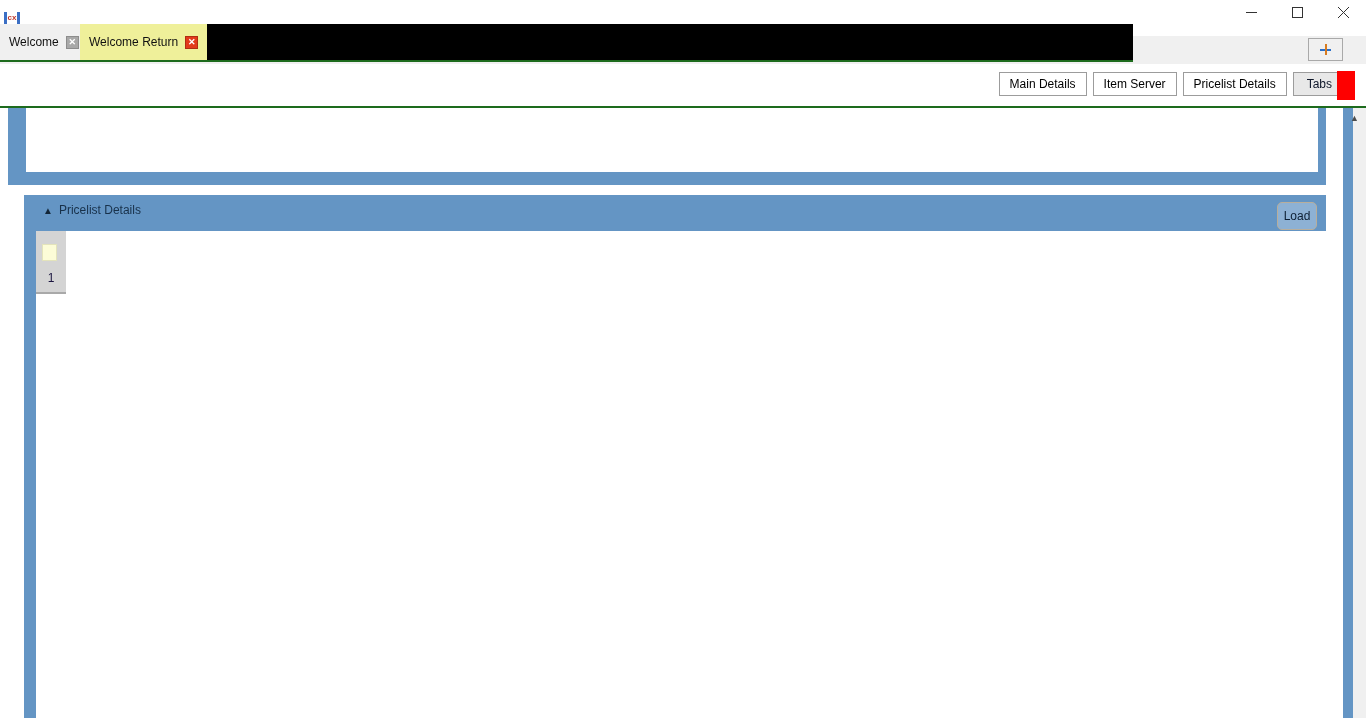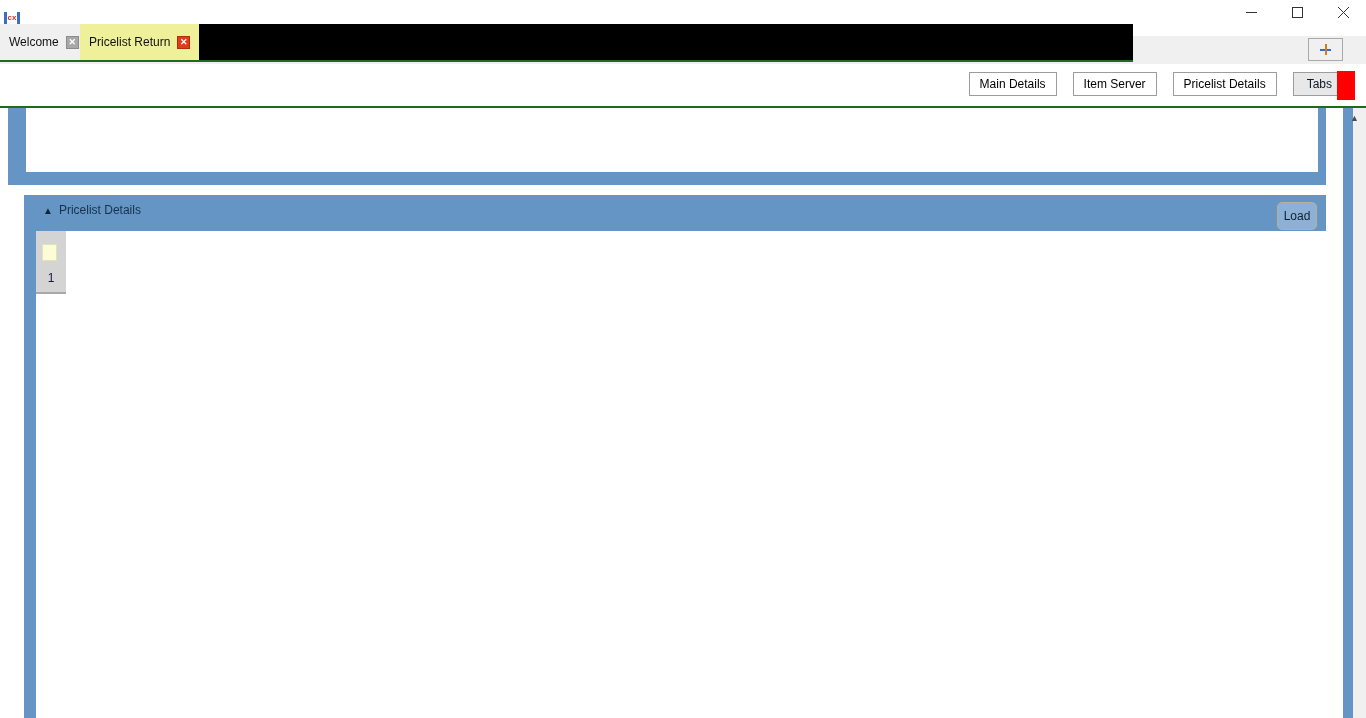--- a/index.html
+++ b/index.html
@@ -111,21 +111,21 @@
 
   
   .toolbar {
     position: absolute; left: 0; top: 64px;
     width: 1366px; height: 44px;
     background: #ffffff;
     border-bottom: 2px solid #1d6b1d;
   }
   .tb-buttons {
     position: absolute; right: 23px; top: 8px;
-    display: flex; gap: 16px; align-items: center;
+    display: flex; gap: 6px; align-items: center;
   }
   .tb-btn {
     height: 24px;
     padding: 0 10px;
     background: #ffffff;
     border: 1px solid #9c9c9c;
     font-size: 12px;
     color: #000;
     display: flex; align-items: center; justify-content: center;
     white-space: nowrap;
@@ -286,21 +286,21 @@
       </div>
     </div>
   </div>
 
   <div class="tabstrip">
     <div class="tab inactive">
       <span class="tab-label">Welcome</span>
       <span class="tab-close grey">✕</span>
     </div>
     <div class="tab active">
-      <span class="tab-label">Pricelist Return</span>
+      <span class="tab-label">Welcome Return</span>
       <span class="tab-close red">✕</span>
     </div>
   </div>
 
   <div class="newtab-btn">
     <span class="plus-icon">
       <span class="ph"></span>
         <span class="pv"></span>
     </span>
   </div>

